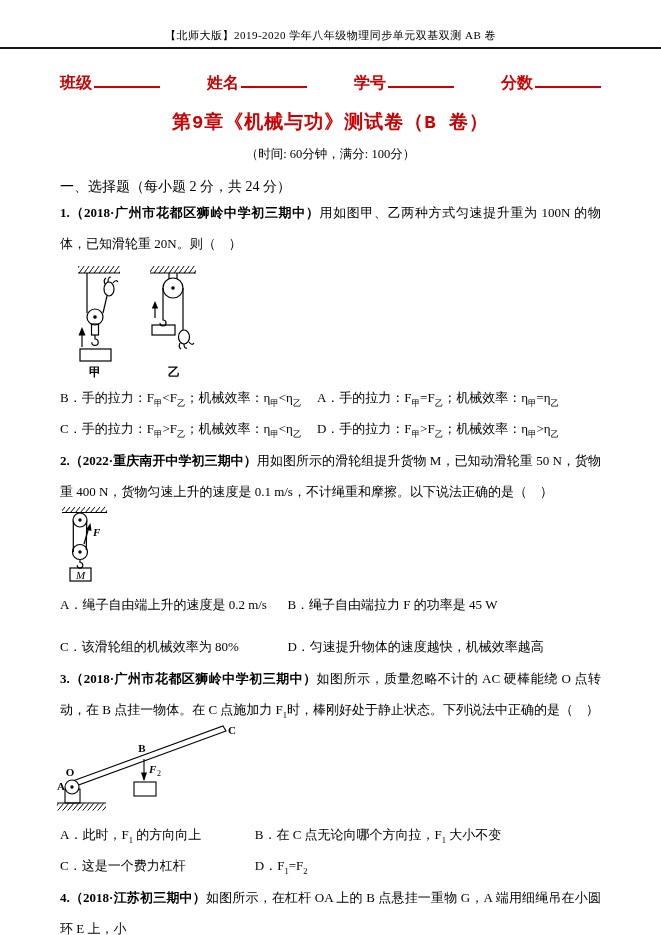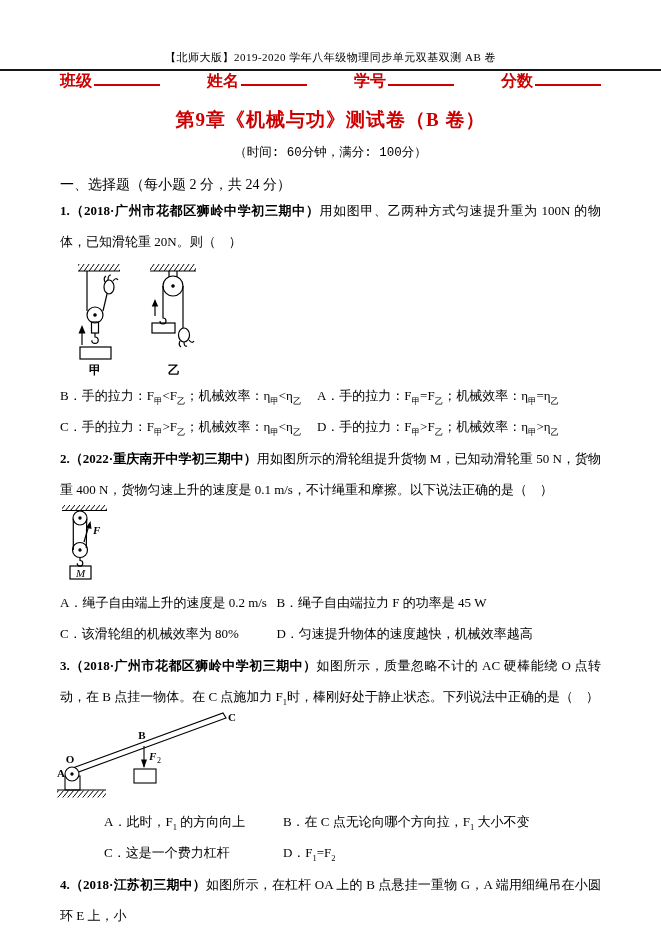--- a/index.html
+++ b/index.html
@@ -4,44 +4,44 @@
 <style>
   :root{ --accent:#cc0000; }
   html,body{margin:0;padding:0;}
   body{
     width:661px;height:935px;background:#ffffff;color:#000;
     font-family:"Liberation Serif","DejaVu Serif",serif;
     overflow:hidden;
   }
   .doc-header{
     text-align:center;font-size:11px;letter-spacing:.5px;
-    padding:50px 0 4px 0;border-bottom:2px solid #161616;
+    padding:28px 0 4px 0;border-bottom:2px solid #161616;
   }
   .content{padding:0 60px;}
   .fields{
     display:flex;justify-content:space-between;align-items:flex-start;
-    color:var(--accent);font-weight:bold;font-size:16px;
+    margin-top:24px;color:var(--accent);font-weight:bold;font-size:16px;
   }
   .field{white-space:nowrap;}
   .blank{
     display:inline-block;width:66px;height:13px;margin-left:2px;
     border-bottom:2.5px solid var(--accent);
   }
   .title{
     text-align:center;color:var(--accent);font-weight:bold;
-    font-size:19px;margin:15px 0 0 0;letter-spacing:1px;
-  }
-  .meta{text-align:center;font-size:12.5px;margin-top:11px;font-family:Liberation Mono, monospace;}
+    font-size:19px;margin:15px 0 0 0;letter-spacing:1px;font-family:Liberation Mono, monospace;
+  }
+  .meta{text-align:center;font-size:12.5px;margin-top:11px;}
   .section{font-weight:normal;font-size:14px;margin-top:15px;}
   .qtext{font-size:13px;line-height:31px;margin:1px 0 0 0;text-align:justify;}
   .qtext .qsrc{font-weight:bold;}
   .options{display:grid;font-size:13px;line-height:31px;}
   .cols1{grid-template-columns:47.5% 52.5%;}
-  .cols2{grid-template-columns:40% 60%;}
-  .cols3{grid-template-columns:36% 64%;margin-left:44px;}
+  .cols2{grid-template-columns:40% 60%;gap:11px;}
+  .cols3{grid-template-columns:36% 64%;}
   sub{font-size:8.5px;line-height:0;}
   svg{display:block;}
   .fig1{margin:3px 0 2px 2px;}
   .fig2{margin:0 0 2px 0;}
   .fig3{margin:0 0 4px -26px;}
   .svg-label{font-family:"Liberation Serif","DejaVu Serif",serif;}
 </style>
 </head>
 <body>
 

